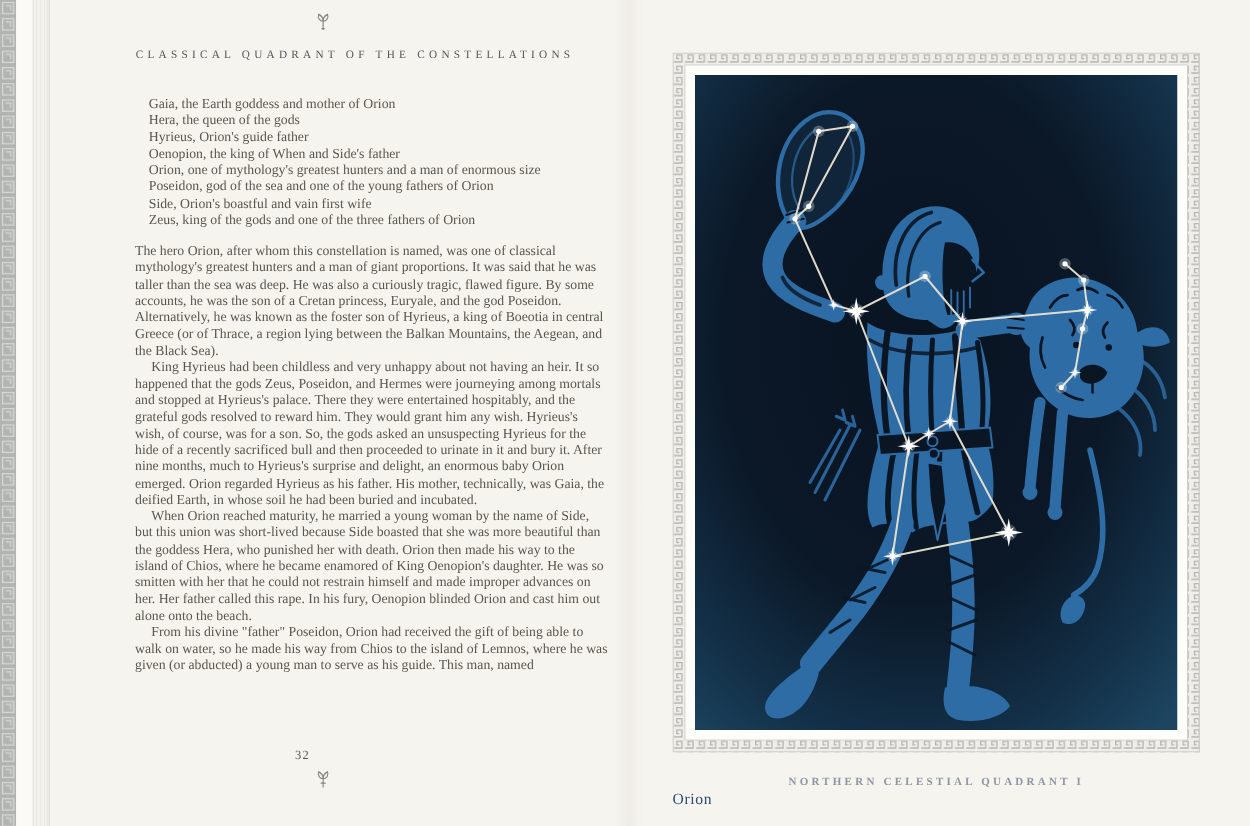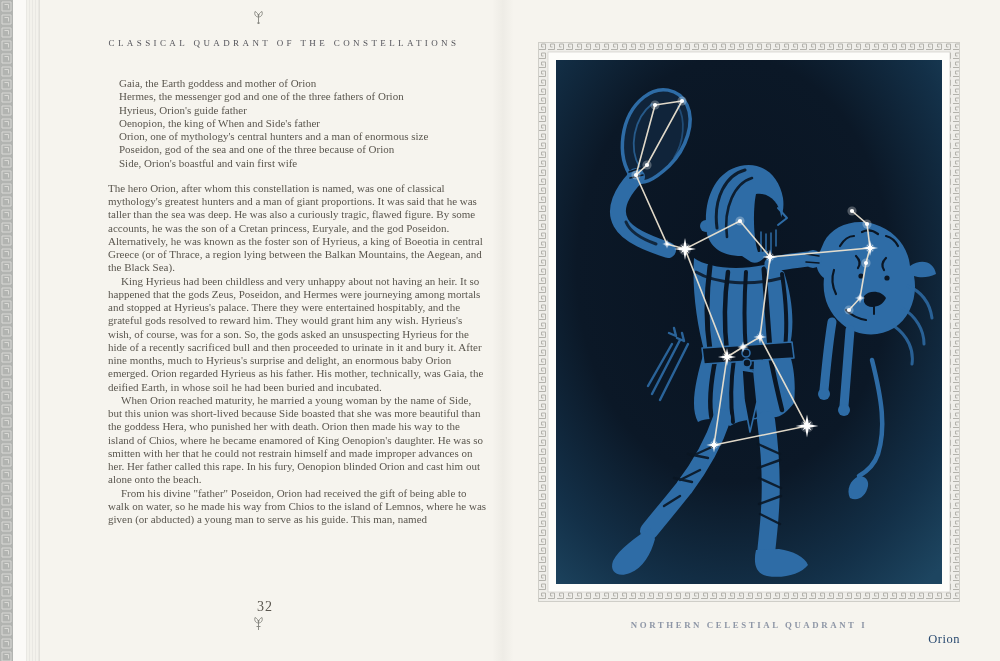--- a/index.html
+++ b/index.html
@@ -28,34 +28,34 @@
   }
   .text-block{
     position:absolute;left:96px;top:77px;width:380px;
     font-size:11px;line-height:13.25px;color:#5a564e;text-align:left;margin-left:12px;
   }
   .char-list{margin-left:11px;}
   .char-list div{white-space:nowrap;}
   .paras p{margin:0;text-indent:13px;}
   .paras p:first-child{text-indent:0;margin-top:12px;}
   .folio{
-    position:absolute;left:65px;top:599px;width:400px;text-align:center;
-    font-size:14px;color:#5b574f;letter-spacing:1px;
+    position:absolute;left:42px;top:599px;width:400px;text-align:center;
+    font-size:10px;color:#5b574f;letter-spacing:1px;
   }
   .ornament-bottom{position:absolute;left:252px;top:616px;}
   
   .plate{position:absolute;left:538px;top:42px;width:422px;height:560px;}
   .plate .border-svg{position:absolute;left:0;top:0;}
   .art{position:absolute;left:18px;top:18px;width:386px;height:524px;}
   .caption-quadrant{
     position:absolute;left:538px;top:620px;width:422px;text-align:center;
     font-size:8.8px;letter-spacing:2.6px;color:#8e96a6;white-space:nowrap;font-weight:bold;
   }
   .caption-title{
-    position:absolute;left:538px;top:632px;width:422px;text-align:right;
+    position:absolute;left:538px;top:632px;width:422px;text-align:left;
     font-size:12.5px;color:#2a4a70;letter-spacing:0.5px;
   }
 </style>
 </head>
 <body>
 
 <svg class="edge-strip" width="13" height="661">
   <defs>
     <pattern id="boxkey" width="13" height="13" patternUnits="userSpaceOnUse">
       <rect width="13" height="13" fill="#b2b4b1"></rect>
@@ -71,26 +71,27 @@
 <div>
   <svg class="ornament-top" width="13" height="15" viewBox="0 0 13 15">
     <path d="M6.5,14 L6.5,4 M6.5,7 C3.5,7 2,4 3,1.5 C5,2.5 6.5,4 6.5,7 M6.5,7 C9.5,7 11,4 10,1.5 C8,2.5 6.5,4 6.5,7 M5,13 h3" stroke="#83837d" stroke-width="0.9" fill="none"></path>
   </svg>
 
   <div class="running-head">CLASSICAL QUADRANT OF THE CONSTELLATIONS</div>
 
   <div class="text-block">
     <div class="char-list">
         <div>Gaia, the Earth goddess and mother of Orion</div>
-        <div>Hermes, the messenger god and one of the three fathers of Orion</div>
+        <div>Hera, the queen of the gods</div>
         <div>Hyrieus, Orion's guide father</div>
         <div>Oenopion, the king of When and Side's father</div>
-        <div>Orion, one of mythology's central hunters and a man of enormous size</div>
-        <div>Poseidon, god of the sea and one of the three because of Orion</div>
+        <div>Orion, one of mythology's greatest hunters and a man of enormous size</div>
+        <div>Poseidon, god of the sea and one of the young fathers of Orion</div>
         <div>Side, Orion's boastful and vain first wife</div>
+        <div>Zeus, king of the gods and one of the three fathers of Orion</div>
       </div>
     <div class="paras">
         <p>The hero Orion, after whom this constellation is named, was one of classical mythology's greatest hunters and a man of giant proportions. It was said that he was taller than the sea was deep. He was also a curiously tragic, flawed figure. By some accounts, he was the son of a Cretan princess, Euryale, and the god Poseidon. Alternatively, he was known as the foster son of Hyrieus, a king of Boeotia in central Greece (or of Thrace, a region lying between the Balkan Mountains, the Aegean, and the Black Sea).</p>
         <p>King Hyrieus had been childless and very unhappy about not having an heir. It so happened that the gods Zeus, Poseidon, and Hermes were journeying among mortals and stopped at Hyrieus's palace. There they were entertained hospitably, and the grateful gods resolved to reward him. They would grant him any wish. Hyrieus's wish, of course, was for a son. So, the gods asked an unsuspecting Hyrieus for the hide of a recently sacrificed bull and then proceeded to urinate in it and bury it. After nine months, much to Hyrieus's surprise and delight, an enormous baby Orion emerged. Orion regarded Hyrieus as his father. His mother, technically, was Gaia, the deified Earth, in whose soil he had been buried and incubated.</p>
         <p>When Orion reached maturity, he married a young woman by the name of Side, but this union was short-lived because Side boasted that she was more beautiful than the goddess Hera, who punished her with death. Orion then made his way to the island of Chios, where he became enamored of King Oenopion's daughter. He was so smitten with her that he could not restrain himself and made improper advances on her. Her father called this rape. In his fury, Oenopion blinded Orion and cast him out alone onto the beach.</p>
         <p>From his divine "father" Poseidon, Orion had received the gift of being able to walk on water, so he made his way from Chios to the island of Lemnos, where he was given (or abducted) a young man to serve as his guide. This man, named</p>
       </div>
   </div>
 
   <div class="folio">32</div>

